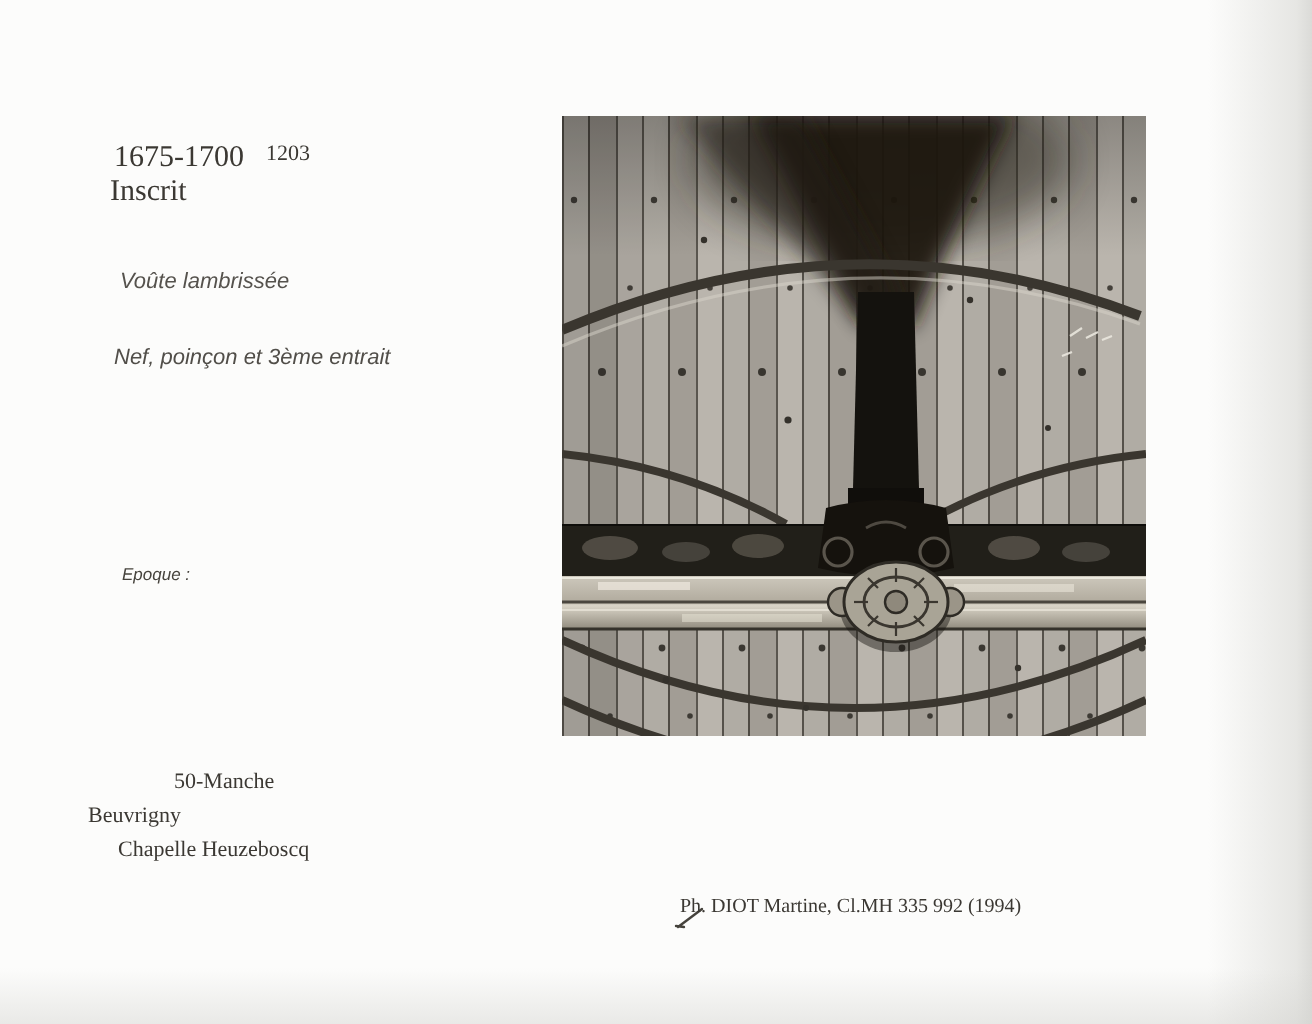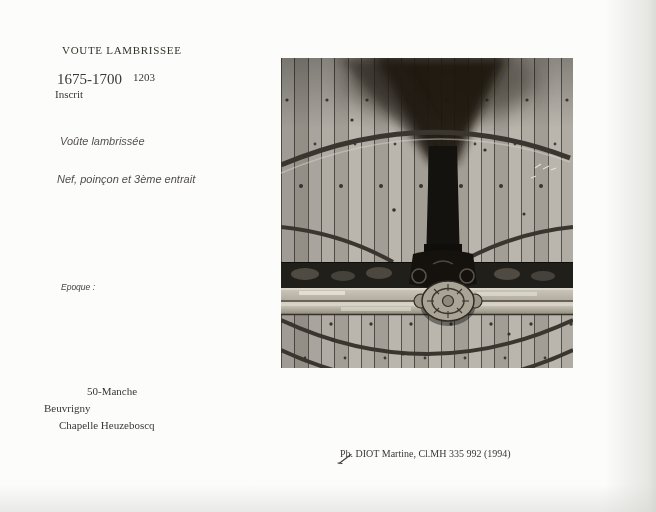--- a/index.html
+++ b/index.html
@@ -7,39 +7,38 @@
   .edge-right{position:absolute;top:0;right:0;width:52px;height:100%;
     background:linear-gradient(to right, rgba(214,214,210,0), rgba(212,212,208,0.55) 85%, rgba(204,204,200,0.7));}
   .edge-bottom{position:absolute;left:0;bottom:0;width:100%;height:28px;
     background:linear-gradient(to bottom, rgba(214,214,210,0), rgba(210,210,206,0.45));}
   .txt{position:absolute;color:#3b3833;white-space:nowrap;}
   .serif{font-family:"Liberation Serif", serif;}
   .sans{font-family:"Liberation Sans", sans-serif;font-style:italic;}
   .title{left:62px;top:44px;font-size:11px;letter-spacing:0.7px;color:#343129;}
   .daterange{left:57px;top:71px;font-size:15px;}
   .dateyear{left:133px;top:71px;font-size:11px;}
-  .status{left:55px;top:88px;font-size:11px;}
+  .status{left:55px;top:88px;font-size:15px;}
   .objname{left:60px;top:135px;font-size:11px;color:#55524d;}
   .detail{left:57px;top:173px;font-size:11px;color:#514e49;}
   .lbl-theme{left:61px;top:237px;font-size:8.5px;font-style:italic;color:#46433d;}
   .lbl-epoque{left:61px;top:282px;font-size:8.5px;font-style:italic;color:#46433d;}
   .loc1{left:63px;top:385px;font-size:11px;margin-left:24px;}
   .loc2{left:44px;top:402px;font-size:11px;}
   .loc3{left:59px;top:419px;font-size:11px;}
   .photo{position:absolute;left:281px;top:58px;width:292px;height:310px;background:#aaa69e;}
   .photo svg{display:block;width:100%;height:100%;}
   .caption{left:340px;top:448px;font-size:10px;color:#3b3833;}
   .checkmark{position:absolute;left:336px;top:451px;width:20px;height:14px;}
 </style>
 </head>
 <body>
 
 <div class="page">
 
-  <div class="txt serif title">VOUTE LAMBRISSEE</div>
   <div class="txt serif daterange">1675-1700</div>
   <div class="txt serif dateyear">1203</div>
   <div class="txt serif status">Inscrit</div>
 
   <div class="txt sans objname">Voûte lambrissée</div>
   <div class="txt sans detail">Nef, poinçon et 3ème entrait</div>
 
   <div class="txt sans lbl-epoque">Epoque :</div>
 
   <div class="txt serif loc1">50-Manche</div>

